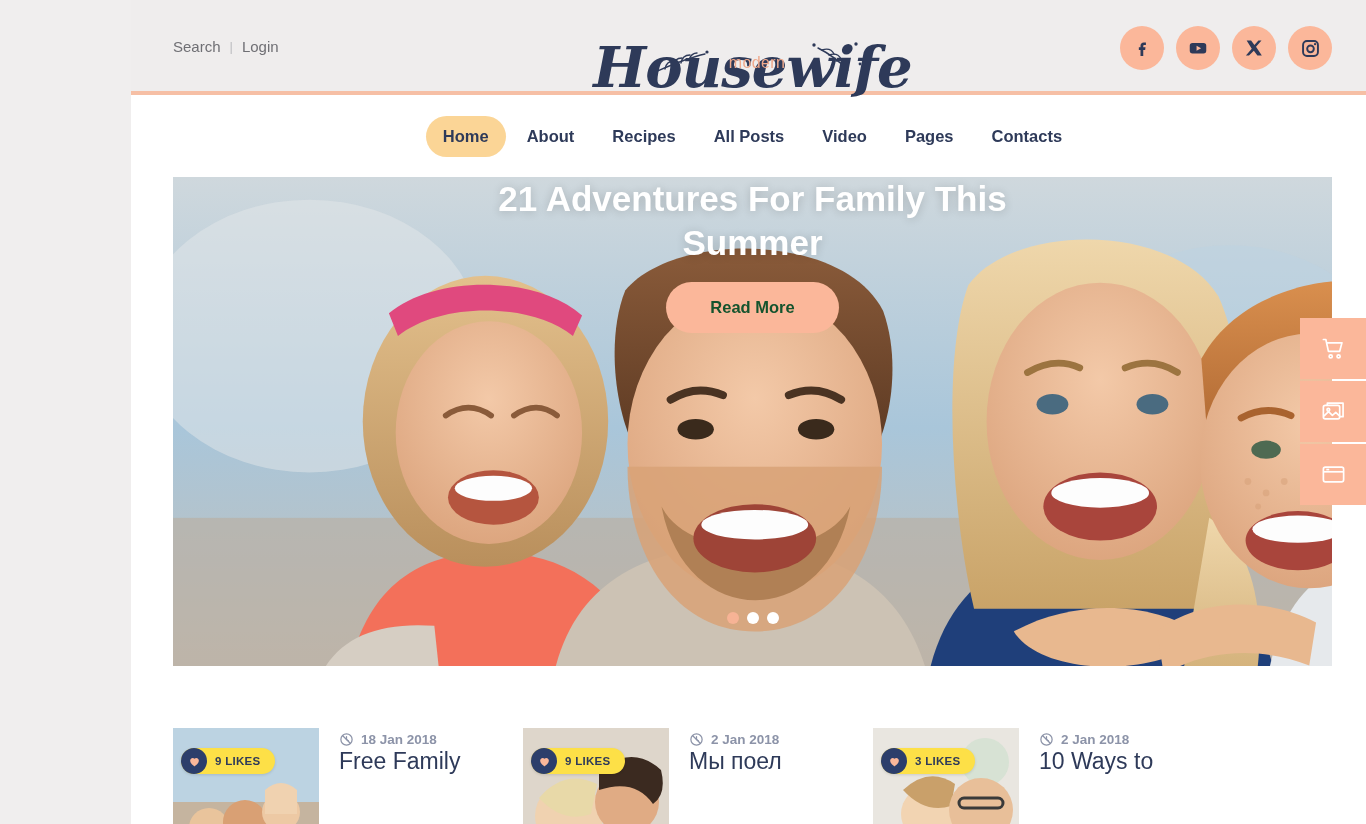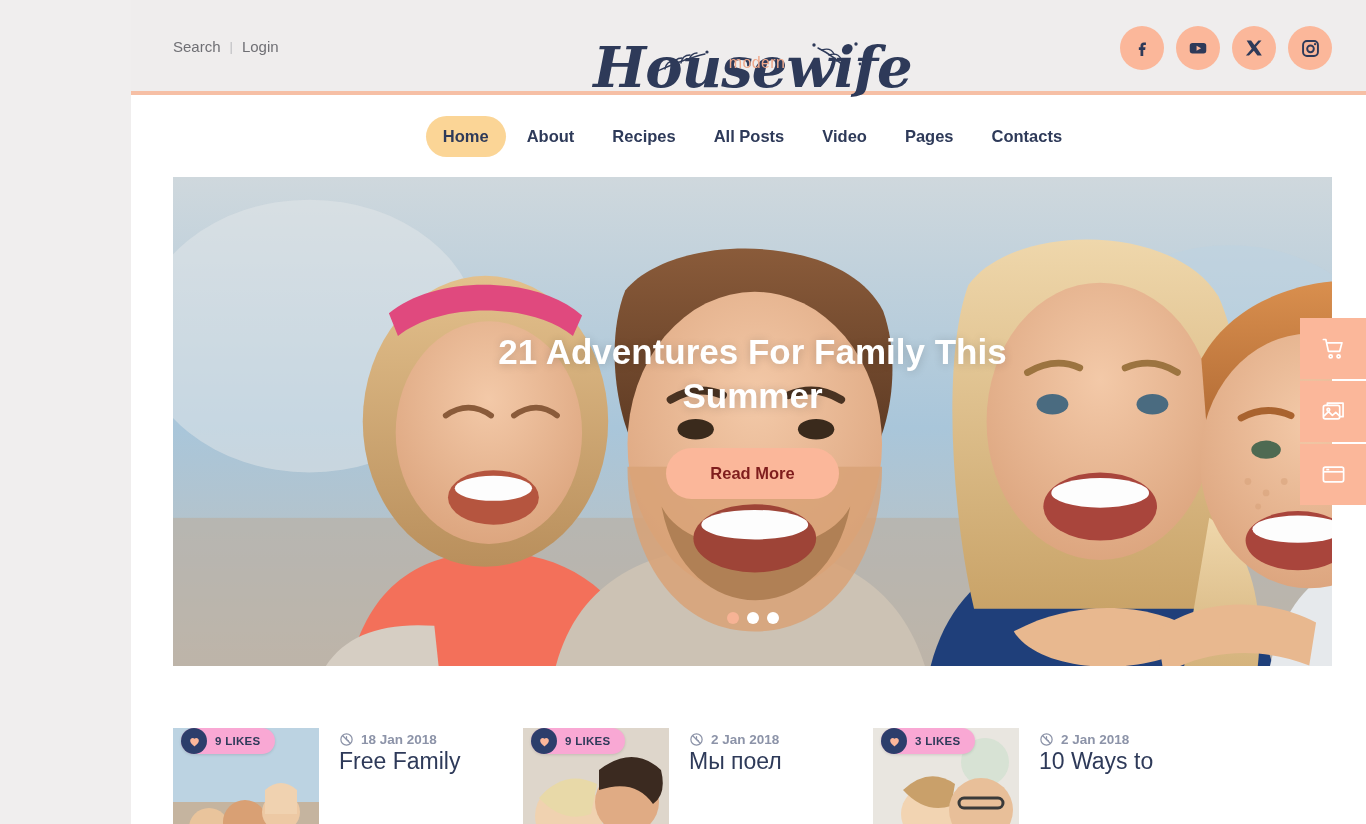--- a/index.html
+++ b/index.html
@@ -114,36 +114,36 @@
     position:relative;
     margin:0 42px;
     height:489px;
     overflow:hidden;
     background:#8fb4cf;
   }
   .hero-photo { position:absolute; inset:0; }
   .hero-overlay {
     position:absolute; inset:0;
     display:flex; flex-direction:column;
-    align-items:center; justify-content:center;
+    align-items:center; justify-content:flex-start;
     padding-bottom:14px;
   }
   .hero-title {
     font-size:35px;
     font-weight:700;
     color:#ffffff;
     text-align:center;
     line-height:1.27;
     max-width:640px;
     text-shadow:0 1px 10px rgba(0,0,0,.18);
   }
   .hero-btn {
-    margin-top:30px;
+    margin-top:16px;
     background:#fbb79a;
-    color:#7f1d1d;
+    color:#14532d;
     border:none;
     border-radius:26px;
     padding:16px 44px;
     font-size:16.5px;
     font-weight:700;
     font-family:"Liberation Sans", sans-serif;
     cursor:pointer;
   }
   .hero-dots {
     position:absolute;
@@ -163,23 +163,23 @@
   .post-card { display:flex; gap:20px; width:319px; }
   .post-thumb {
     position:relative;
     width:146px; height:110px;
     flex:0 0 146px;
     overflow:hidden;
     background:#cfd6dd;
   }
   .likes-badge {
     position:absolute;
-    left:8px; top:0;
+    left:8px; top:20px;
     height:26px;
-    background:#f9a8d4;
+    background:#fde047;
     border-radius:13px;
     display:flex; align-items:center;
     padding-right:14px;
     box-shadow:0 1px 3px rgba(0,0,0,.12);
     z-index:2;
   }
   .likes-circle {
     width:26px; height:26px;
     border-radius:50%;
     background:#2c3e6b;

